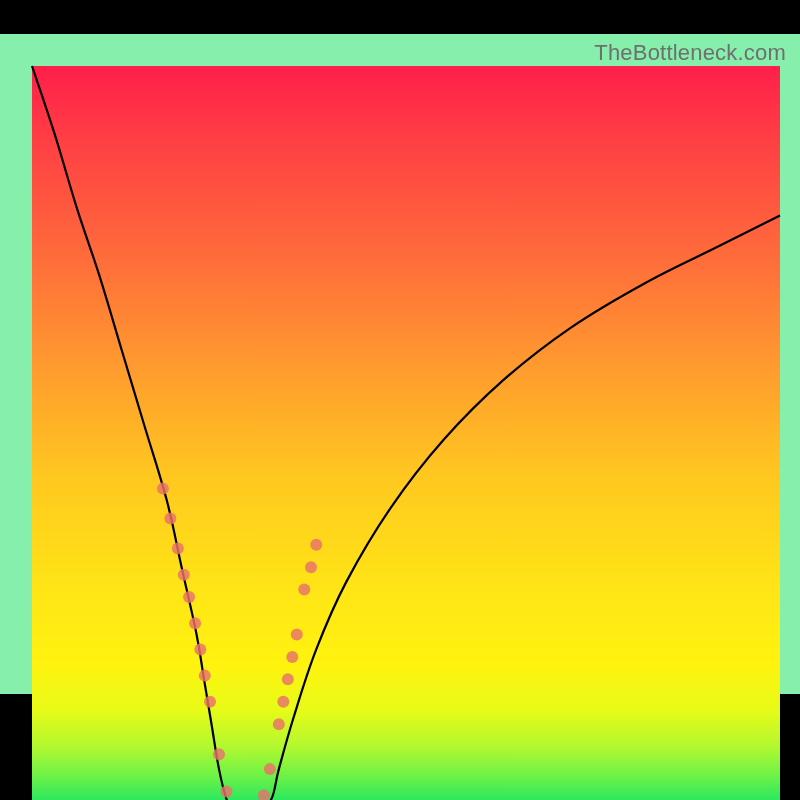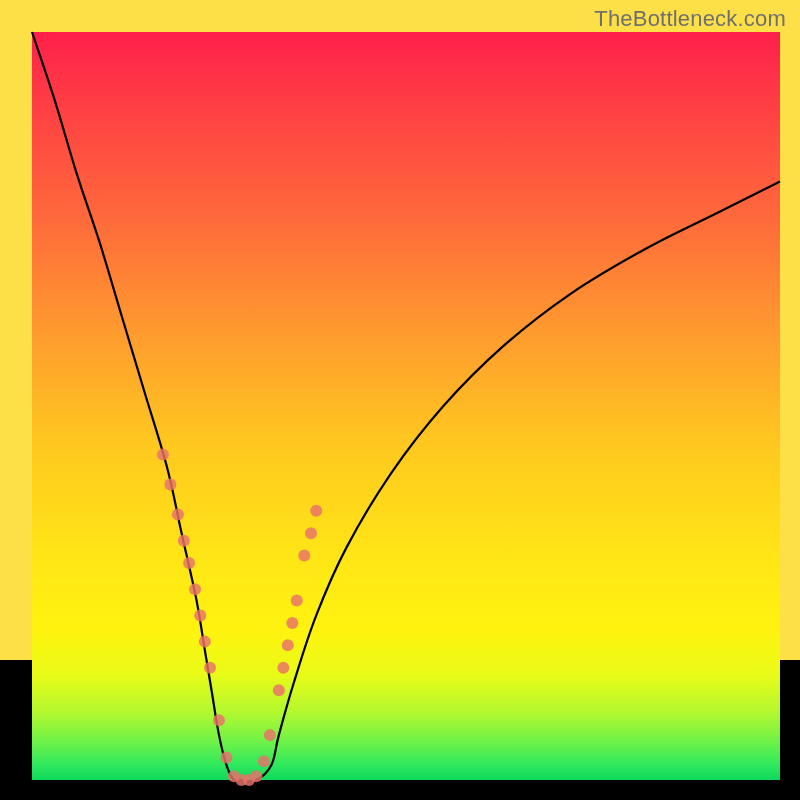--- a/index.html
+++ b/index.html
@@ -7,22 +7,23 @@
     padding: 0;
     width: 800px;
     height: 800px;
     overflow: hidden;
     background: #000;
     font-family: Arial, Helvetica, sans-serif;
   }
   .outer {
     width: 800px;
     height: 660px;
-    background: #fde047;
+    background: #86efac;
     position: relative;
+    margin-top: 34px;
   }
   .plot {
     position: absolute;
     left: 32px;
     top: 32px;
     width: 748px;
     height: 748px;
     
     background: linear-gradient(
       to bottom,

